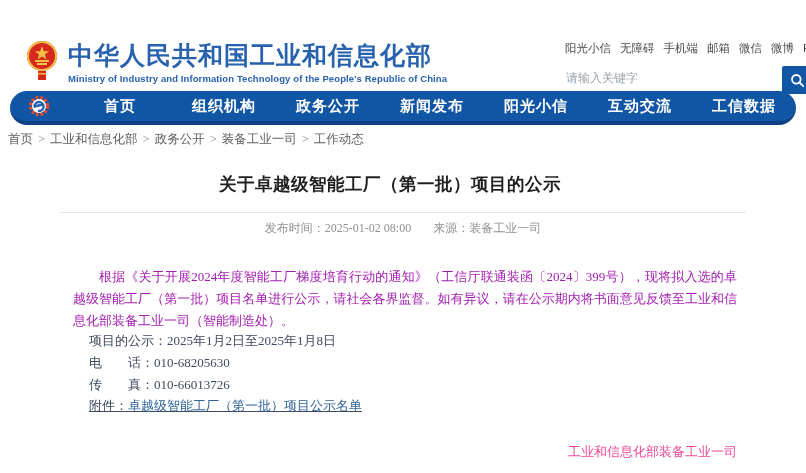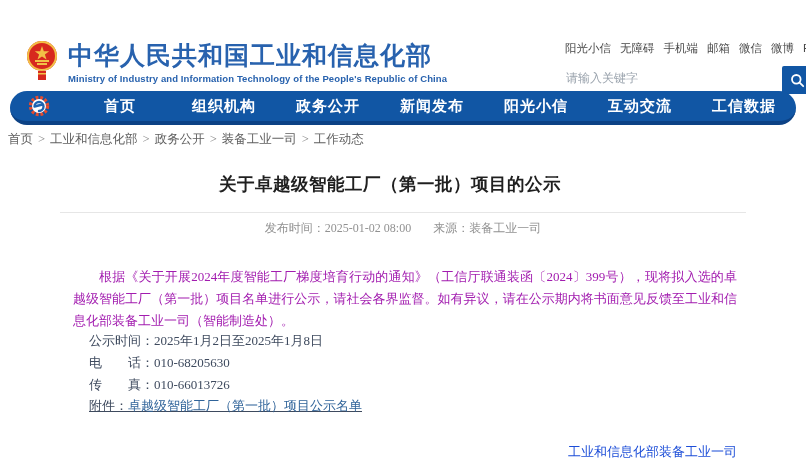--- a/index.html
+++ b/index.html
@@ -35,21 +35,21 @@
   .article-title { position:absolute; top:172px; left:0; width:780px; text-align:center; font-size:17.5px; font-weight:bold; color:#1f1f1f; letter-spacing:0.5px;font-family:Liberation Mono, monospace; }
   .title-divider { position:absolute; top:212px; left:60px; width:686px; height:1px; background:#e6e6e6; }
   .publish-row { position:absolute; top:220px; left:0; width:806px; text-align:center; font-family:"Liberation Serif","DejaVu Serif",serif; font-size:12px; color:#919191; }
   .publish-row .gap { display:inline-block; width:22px; }
   .article-body { position:absolute; top:266px; left:73px; width:664px; font-family:"Liberation Serif","DejaVu Serif",serif; font-size:13px; line-height:22px; color:#a21caf; text-align:justify; }
   .article-body p { text-indent:2em; }
   .info-block { position:absolute; top:330px; left:89px; font-family:"Liberation Serif","DejaVu Serif",serif; font-size:13px; color:#3e4a5e; }
   .info-line { line-height:22px; white-space:pre; }
   .attach-row { position:absolute; top:397px; left:89px; font-family:"Liberation Serif","DejaVu Serif",serif; font-size:13px; color:#3e4a5e;text-decoration:underline; }
   .attach-link { color:#2f6399; cursor:pointer; }
-  .signature { position:absolute; top:443px; right:69px; font-family:"Liberation Serif","DejaVu Serif",serif; font-size:13px; color:#1d4ed8; }
+  .signature { position:absolute; top:443px; right:69px; font-family:"Liberation Serif","DejaVu Serif",serif; font-size:13px; color:#ec4899; }
 </style>
 </head>
 <body>
 
 <div class="page">
 
   <div class="header">
     <div class="logo-wrap">
       <svg class="emblem" viewBox="0 0 32 42">
         <circle cx="16" cy="16" r="15" fill="#d7281e"></circle>
@@ -128,21 +128,21 @@
 
   <div class="publish-row">
     <span>发布时间：</span><span>2025-01-02 08:00</span><span class="gap"></span><span>来源：</span><span>装备工业一司</span>
   </div>
 
   <div class="article-body">
     <p>根据《关于开展2024年度智能工厂梯度培育行动的通知》（工信厅联通装函〔2024〕399号），现将拟入选的卓越级智能工厂（第一批）项目名单进行公示，请社会各界监督。如有异议，请在公示期内将书面意见反馈至工业和信息化部装备工业一司（智能制造处）。</p>
   </div>
 
   <div class="info-block">
-    <div class="info-line"><span>公示时间：</span><span>2025年1月2日至2025年1月8日</span></div>
+    <div class="info-line"><span>项目的公示：</span><span>2025年1月2日至2025年1月8日</span></div>
     <div class="info-line"><span>电　　话：</span><span>010-68205630</span></div>
     <div class="info-line"><span>传　　真：</span><span>010-66013726</span></div>
   </div>
 
   <div class="attach-row">
     <span>附件：</span><span class="attach-link">卓越级智能工厂（第一批）项目公示名单</span>
   </div>
 
   <div class="signature">工业和信息化部装备工业一司</div>
 

